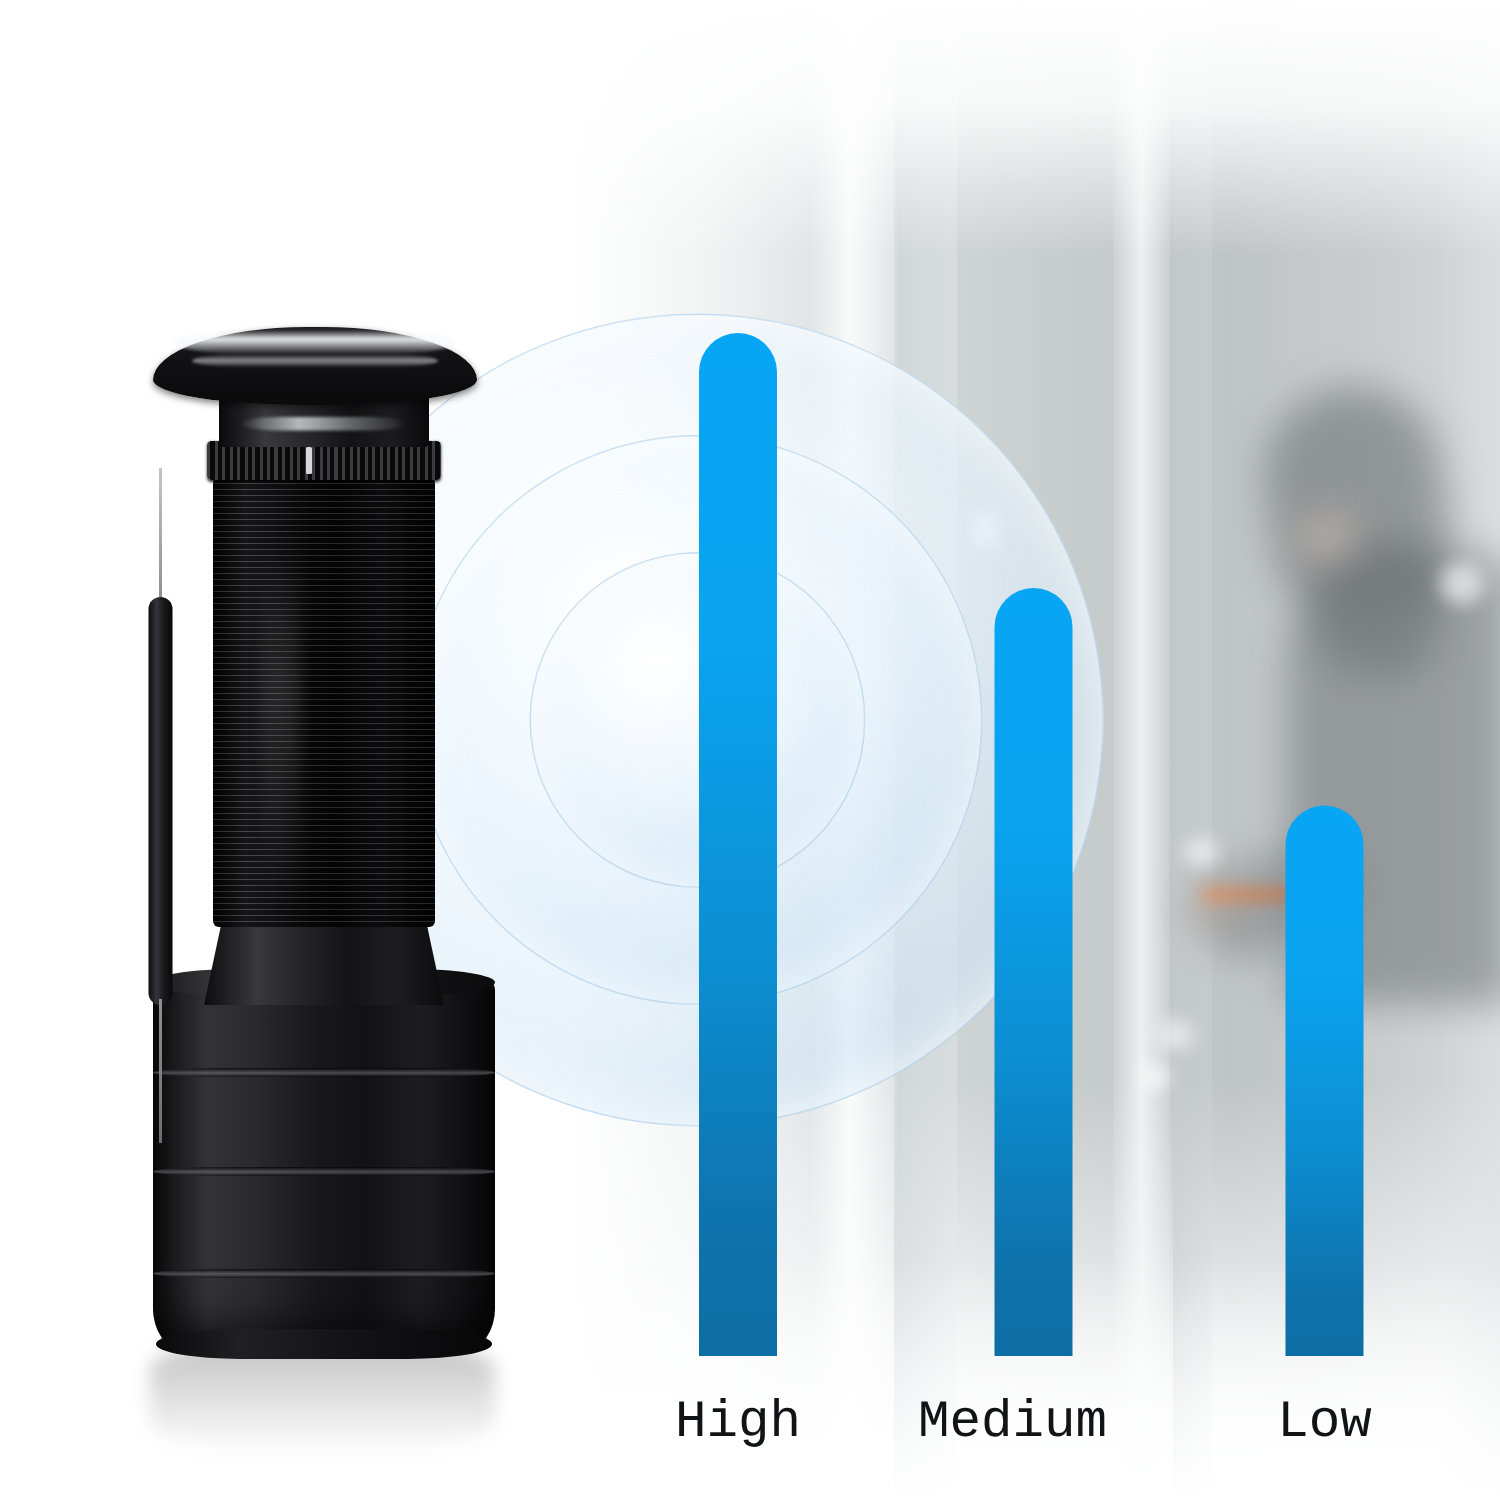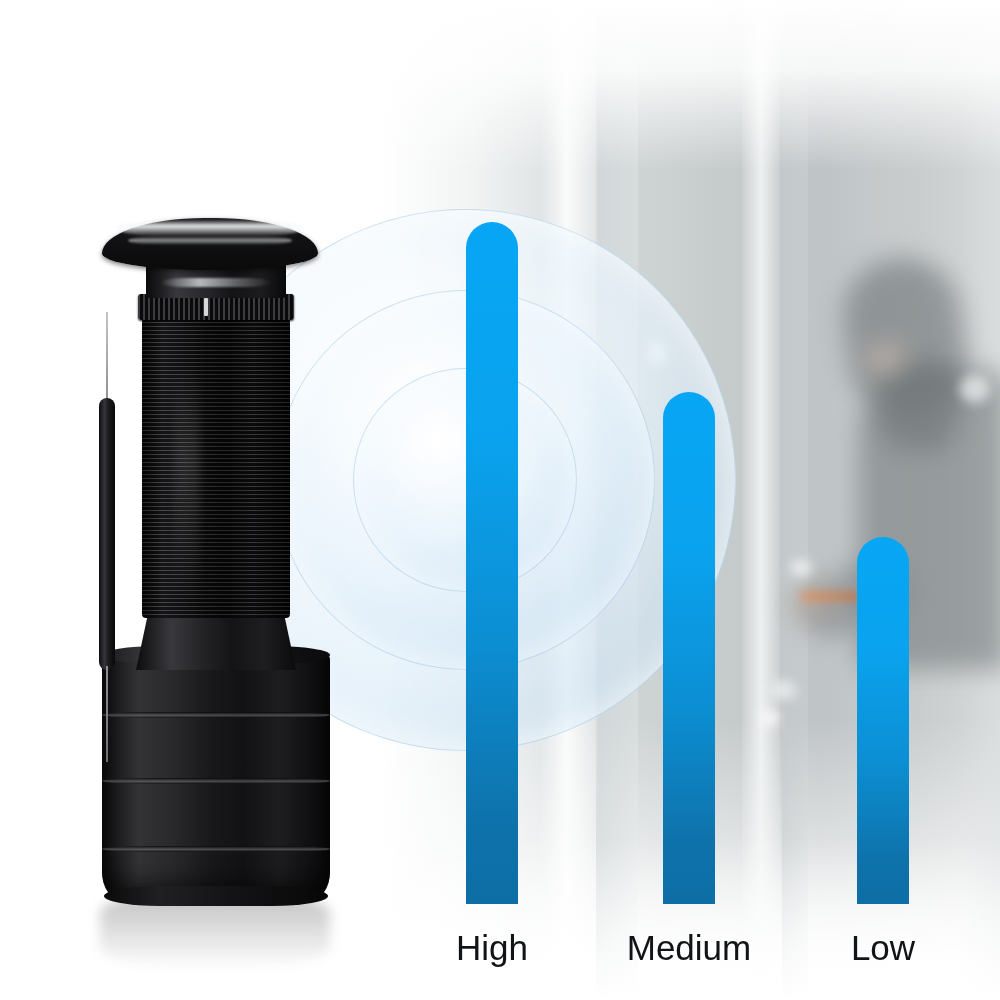--- a/index.html
+++ b/index.html
@@ -220,29 +220,29 @@
     background: linear-gradient(to bottom, #07a6f5 0%, #0aa3ef 30%, #0c8ed2 62%, #0e72ab 88%, #0d6ea5 100%);
   }
   .bar-high   { left: 466px; top: 222px; height: 682px; }
   .bar-medium { left: 663px; top: 392px; height: 512px; }
   .bar-low    { left: 857px; top: 537px; height: 367px; }
 
   
   .bar-label {
     position: absolute;
     z-index: 45;
-    font-family: Liberation Sans, sans-serif;
+    font-family: Liberation Mono, monospace;
     font-size: 35px;
     font-weight: 400;
     color: #111417;
     text-align: center;
     width: 200px;
   }
   .lbl-high   { left: 392px; top: 928px; }
-  .lbl-medium { left: 589px; top: 928px; }
+  .lbl-medium { left: 575px; top: 928px; }
   .lbl-low    { left: 783px; top: 928px; }
 
   
   .product {
     position: absolute;
     left: 80px; top: 210px;
     width: 260px; height: 740px;
     z-index: 30;
   }
 

